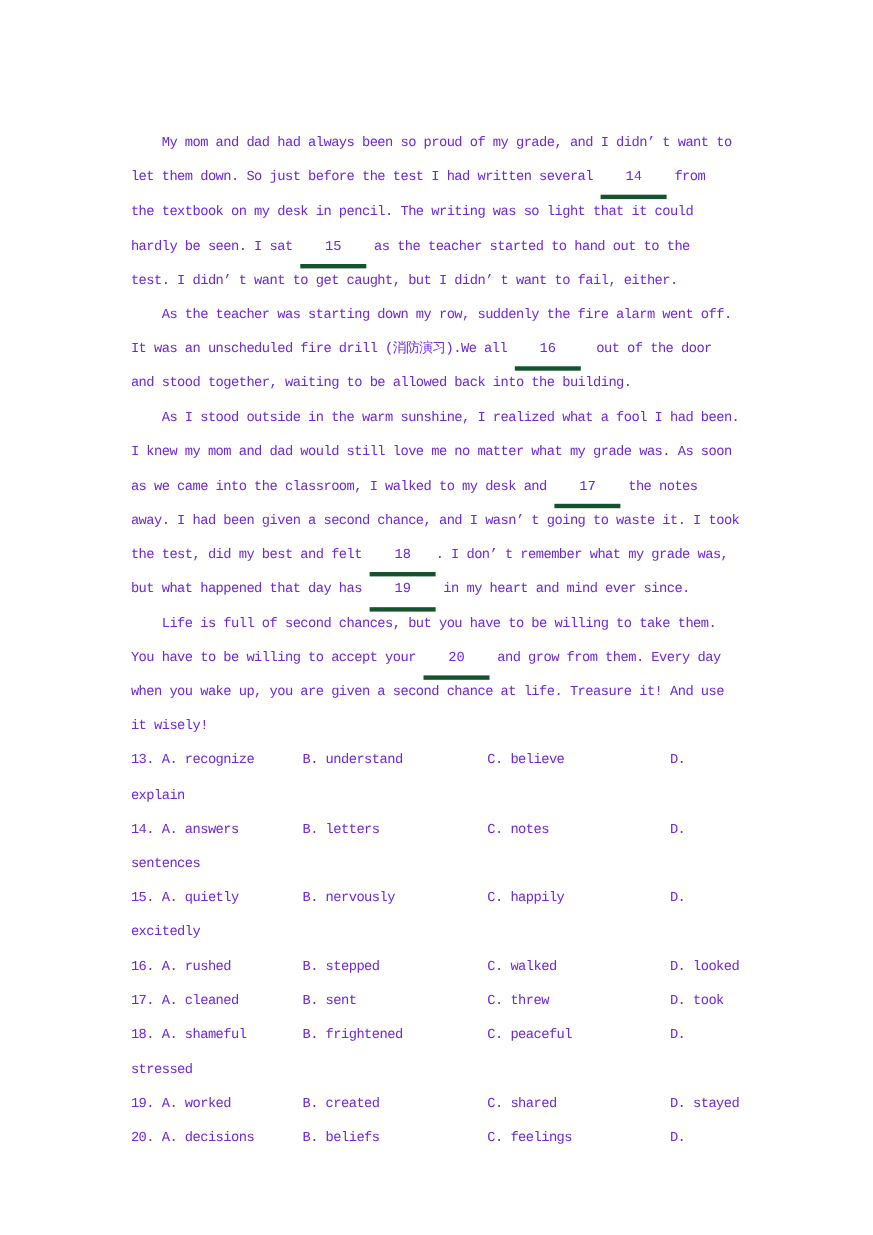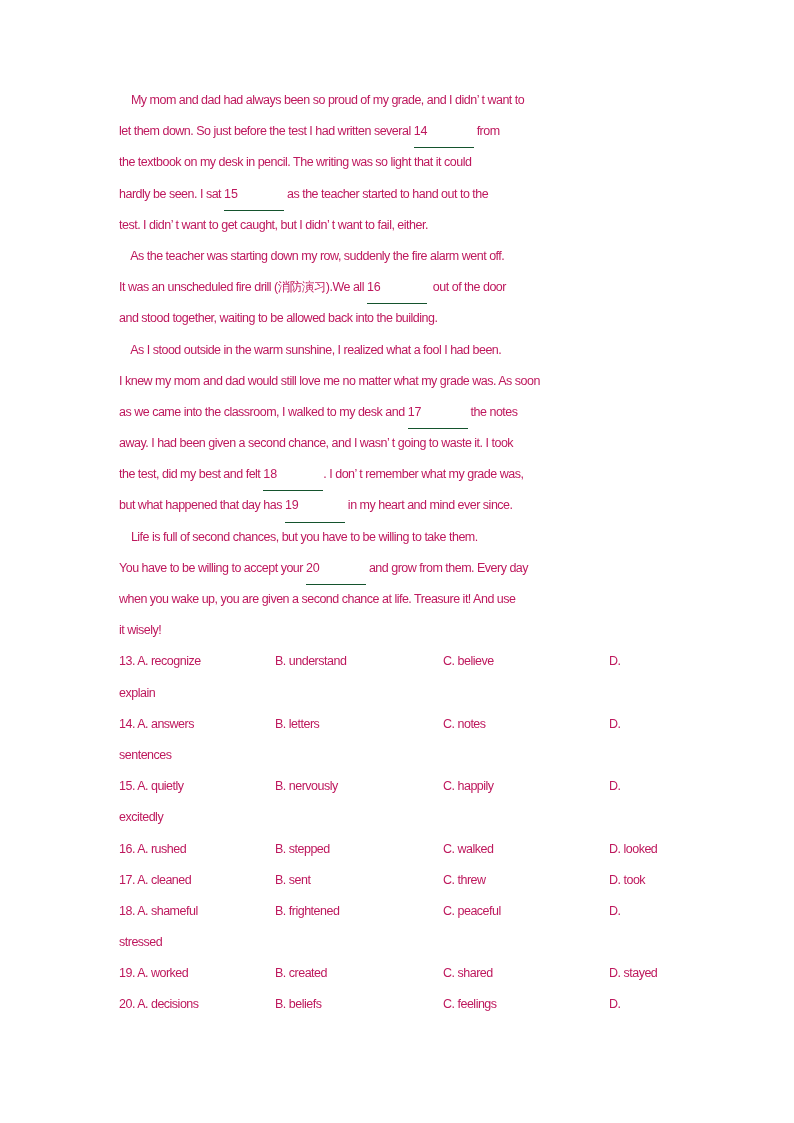--- a/index.html
+++ b/index.html
@@ -10,41 +10,41 @@
   .page {
     position: relative;
     width: 794px;
     height: 1123px;
     background: #ffffff;
     overflow: hidden;
   }
   .doc {
     position: absolute;
     left: 119px;
-    top: 85px;
+    top: 115px;
     width: 566px;
-    color: #be185d;
-    font-family: Liberation Sans, sans-serif;
+    color: #6d28d9;
+    font-family: Liberation Mono, monospace;
     font-size: 12.5px;
     letter-spacing: -0.5px;
     line-height: 31.2px;
     white-space: pre;
   }
   .line {
     height: 31.2px;
   }
   .line.opt {
     display: grid;
     grid-template-columns: 156px 168px 166px auto;
   }
   .blank {
     display: inline-block;
     width: 60px;
-    text-align: left;
-    border-bottom: 1px solid #14532d;
+    text-align: center;
+    border-bottom: 4px solid #14532d;
     letter-spacing: 0;
   }
 </style>
 </head>
 <body>
 
 <div class="page">
   <div class="doc"><div class="line">    My mom and dad had always been so proud of my grade, and I didn’ t want to</div><div class="line"><span>let them down. So just before the test I had written several </span><span class="blank">14</span><span> from</span></div><div class="line">the textbook on my desk in pencil. The writing was so light that it could</div><div class="line"><span>hardly be seen. I sat </span><span class="blank">15</span><span> as the teacher started to hand out to the</span></div><div class="line">test. I didn’ t want to get caught, but I didn’ t want to fail, either.</div><div class="line">    As the teacher was starting down my row, suddenly the fire alarm went off.</div><div class="line"><span>It was an unscheduled fire drill (消防演习).We all </span><span class="blank">16</span><span>  out of the door</span></div><div class="line">and stood together, waiting to be allowed back into the building.</div><div class="line">    As I stood outside in the warm sunshine, I realized what a fool I had been.</div><div class="line">I knew my mom and dad would still love me no matter what my grade was. As soon</div><div class="line"><span>as we came into the classroom, I walked to my desk and </span><span class="blank">17</span><span> the notes</span></div><div class="line">away. I had been given a second chance, and I wasn’ t going to waste it. I took</div><div class="line"><span>the test, did my best and felt </span><span class="blank">18</span><span>. I don’ t remember what my grade was,</span></div><div class="line"><span>but what happened that day has </span><span class="blank">19</span><span> in my heart and mind ever since.</span></div><div class="line">    Life is full of second chances, but you have to be willing to take them.</div><div class="line"><span>You have to be willing to accept your </span><span class="blank">20</span><span> and grow from them. Every day</span></div><div class="line">when you wake up, you are given a second chance at life. Treasure it! And use</div><div class="line">it wisely!</div><div class="line opt"><span>13. A. recognize</span><span>B. understand</span><span>C. believe</span><span>D.</span></div><div class="line">explain</div><div class="line opt"><span>14. A. answers</span><span>B. letters</span><span>C. notes</span><span>D.</span></div><div class="line">sentences</div><div class="line opt"><span>15. A. quietly</span><span>B. nervously</span><span>C. happily</span><span>D.</span></div><div class="line">excitedly</div><div class="line opt"><span>16. A. rushed</span><span>B. stepped</span><span>C. walked</span><span>D. looked</span></div><div class="line opt"><span>17. A. cleaned</span><span>B. sent</span><span>C. threw</span><span>D. took</span></div><div class="line opt"><span>18. A. shameful</span><span>B. frightened</span><span>C. peaceful</span><span>D.</span></div><div class="line">stressed</div><div class="line opt"><span>19. A. worked</span><span>B. created</span><span>C. shared</span><span>D. stayed</span></div><div class="line opt"><span>20. A. decisions</span><span>B. beliefs</span><span>C. feelings</span><span>D.</span></div></div>
 </div>
 

